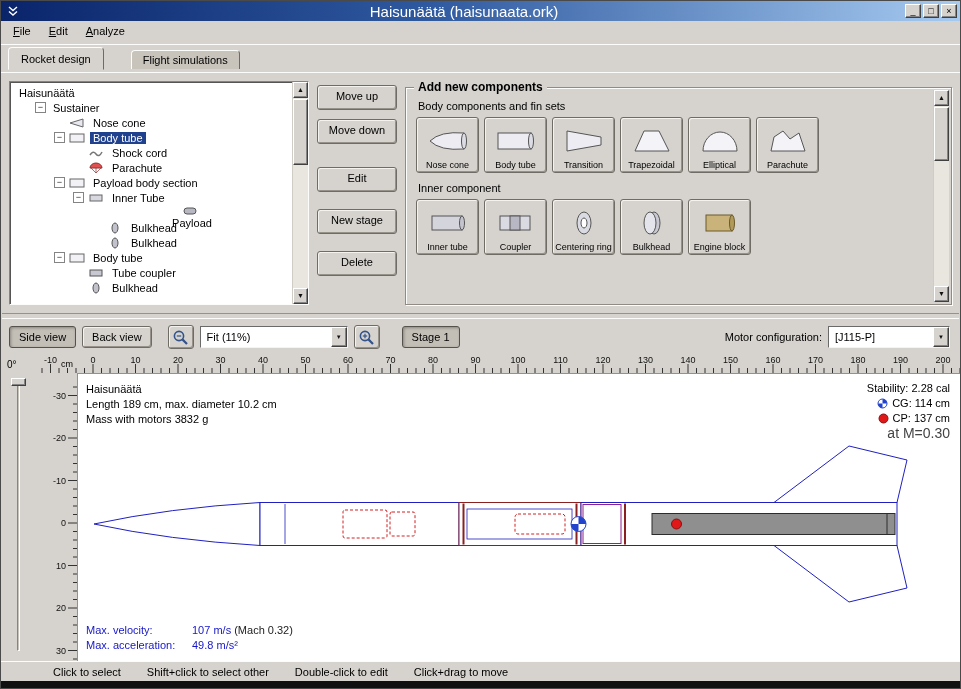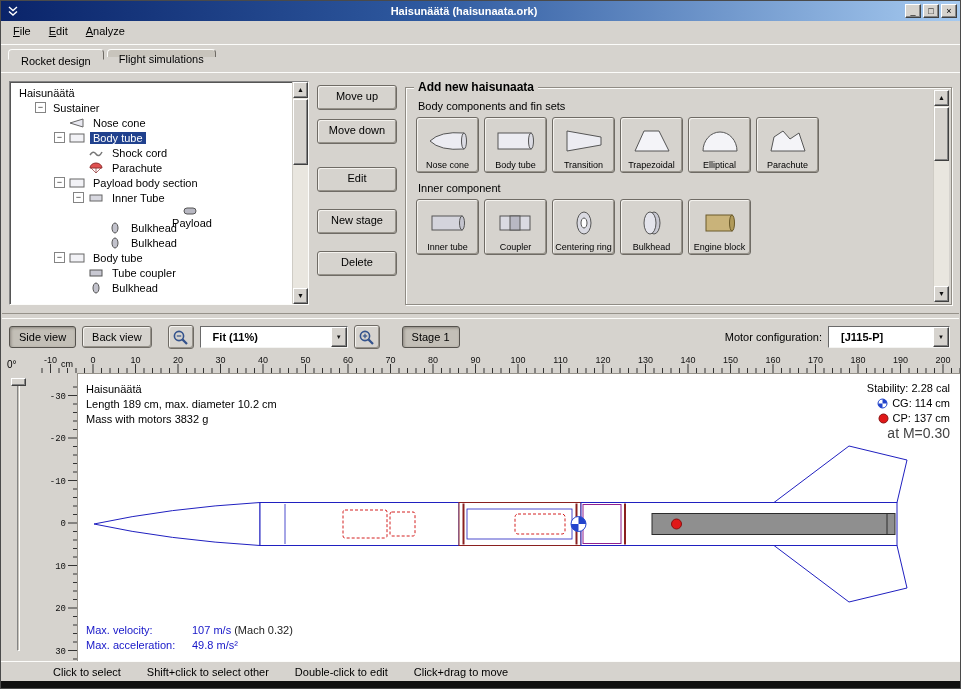--- a/index.html
+++ b/index.html
@@ -4,30 +4,30 @@
 <style>
 * { margin:0; padding:0; box-sizing:border-box; }
 html,body { width:961px; height:689px; overflow:hidden; }
 body { font-family:"Liberation Sans","DejaVu Sans",sans-serif; font-size:11px; color:#000; background:#d6d3ce; }
 
 .window { width:961px; height:689px; display:flex; flex-direction:column; border:1px solid #4a4a4a; background:#d6d3ce; }
 
 
 .titlebar { height:20px; flex:0 0 auto; background:linear-gradient(to right,#0a246a,#2f5aa0 45%,#a6caf0); display:flex; align-items:center; padding:0 3px; color:#fff; }
 .app-icon { width:15px; height:14px; margin:0 4px 0 2px; flex:0 0 auto; }
-.title-text { flex:1; text-align:center; font-weight:bold; font-size:11px; white-space:nowrap; overflow:hidden; }
+.title-text { flex:1; text-align:center; font-weight:normal; font-size:15px; white-space:nowrap; overflow:hidden; }
 .win-btn { width:16px; height:14px; margin-left:2px; flex:0 0 auto; background:#d6d3ce; color:#000; border:1px solid; border-color:#fff #404040 #404040 #fff; box-shadow:inset -1px -1px 0 #848484; font-size:9px; line-height:12px; text-align:center; }
 
 
 .menubar { height:24px; flex:0 0 auto; display:flex; padding-left:3px; border-bottom:1px solid #fcfcfa; }
 .menu-item { display:inline-block; padding:4px 9px; }
 .menu-item::first-letter { text-decoration:underline; }
 
 
-.tab-row { height:28px; flex:0 0 auto; display:flex; padding:4px 0 16px 7px; position:relative; }
+.tab-row { height:28px; flex:0 0 auto; display:flex; align-items:flex-end; padding:4px 0 4px 7px; position:relative;gap:24px; }
 .tab-row::after { content:""; position:absolute; left:0; right:0; bottom:0; height:1px; background:#fcfcfa; }
 .tab { position:relative; background:#c8c4bc; border:1px solid; border-color:#fcfcfa #6e6a64 #6e6a64 #fcfcfa; border-bottom:none; border-radius:4px 4px 0 0; padding:3px 11px 3px; margin-right:3px; }
 .tab.active { background:#d6d3ce; padding:5px 12px 4px; margin-bottom:-1px; z-index:2; border-bottom:1px solid #d6d3ce; }
 
 
 .top-panels { height:240px; flex:0 0 auto; display:flex; gap:8px; padding:8px; }
 .tree-panel { width:300px; flex:0 0 auto; display:flex; background:#fff; border:1px solid; border-color:#848484 #fcfcfa #fcfcfa #848484; box-shadow:inset 1px 1px 0 #555; }
 .tree { flex:1; overflow:hidden; padding-top:3px; }
 .tree-row { height:15px; display:flex; align-items:center; white-space:nowrap; }
 .expander { width:11px; height:11px; flex:0 0 auto; border:1px solid #848484; background:#fff; font-size:9px; line-height:9px; text-align:center; margin-right:4px; color:#222; }
@@ -56,32 +56,32 @@
 .palette-scrollbar { position:absolute; right:2px; top:2px; bottom:2px; }
 
 
 .split { height:6px; flex:0 0 auto; border-top:1px solid #96928a; border-bottom:1px solid #fcfcfa; margin:0 1px; }
 
 
 .view-toolbar { height:36px; flex:0 0 auto; display:flex; align-items:center; gap:6px; padding:0 8px; }
 .tool-btn { padding:4px 9px; }
 .icon-btn { width:26px; height:24px; display:flex; align-items:center; justify-content:center; }
 .combo { height:22px; background:#fff; border:1px solid; border-color:#6a6a6a #f4f4f2 #f4f4f2 #6a6a6a; display:flex; align-items:center; }
-.combo-text { flex:1; padding-left:12px; white-space:nowrap; overflow:hidden;font-weight:bold; }
+.combo-text { flex:1; padding-left:6px; white-space:nowrap; overflow:hidden; }
 .combo-arrow { width:16px; height:20px; flex:0 0 auto; background:#d6d3ce; border:1px solid; border-color:#fff #404040 #404040 #fff; box-shadow:inset -1px -1px 0 #848484; font-size:6px; line-height:18px; text-align:center; color:#111; }
 
 
 .rocket-view { flex:1 1 auto; min-height:0; display:grid; grid-template-columns:34px 42px 1fr; grid-template-rows:18px 1fr; }
 .rv-rotation-label { grid-area:1/1/2/2; font-size:10px; padding:4px 0 0 6px; }
 .rv-hruler { grid-area:1/2/2/4; position:relative; overflow:hidden; }
 .rv-unit { grid-area:1/2/2/3; justify-self:end; z-index:2; font-size:9px; padding:4px 4px 0 0; pointer-events:none; }
 .rv-slider { grid-area:2/1/3/2; position:relative; }
 .slider-track { position:absolute; left:16px; top:8px; bottom:10px; width:3px; background:#c6c2ba; border:1px solid; border-color:#848484 #fcfcfa #fcfcfa #848484; }
 .slider-thumb { position:absolute; left:10px; top:5px; width:15px; height:8px; background:#d6d3ce; border:1px solid; border-color:#fff #404040 #404040 #fff; box-shadow:inset -1px -1px 0 #848484; }
-.rv-vruler { grid-area:2/2/3/3; overflow:hidden;font-family:Liberation Mono, monospace; }
+.rv-vruler { grid-area:2/2/3/3; overflow:hidden; }
 .rv-canvas { grid-area:2/3/3/4; position:relative; background:#fff; border-top:1px solid #96928a; border-left:1px solid #96928a; overflow:hidden; }
 
 .info-block { position:absolute; top:8px; left:8px; line-height:15px; }
 .stab-block { position:absolute; top:7px; right:10px; line-height:15px; text-align:right; }
 .stab-row { display:flex; justify-content:flex-end; align-items:center; gap:4px; }
 .mach-note { font-size:14px; color:#444; }
 .flight-block { position:absolute; bottom:8px; left:8px; color:#1616c8; line-height:15px; }
 .f-label { display:inline-block; width:106px; }
 .f-mach { color:#222; }
 
@@ -225,21 +225,21 @@
 
     <div class="action-col">
       <div class="btn act-btn" style="margin-top:4px">Move up</div>
       <div class="btn act-btn" style="margin-top:9px">Move down</div>
       <div class="btn act-btn" style="margin-top:23px">Edit</div>
       <div class="btn act-btn" style="margin-top:17px">New stage</div>
       <div class="btn act-btn" style="margin-top:17px">Delete</div>
     </div>
 
     <div class="palette-group">
-      <div class="palette-title">Add new haisunaata</div>
+      <div class="palette-title">Add new components</div>
       <div class="palette-section-label">Body components and fin sets</div>
       <div class="palette-row">
           <div class="palette-btn">
             <span class="p-icon">
               <svg width="40" height="28">
                 <path d="M2,14 Q12,4 36,6 L36,22 Q12,24 2,14 Z" fill="#ececf2" stroke="#555"></path>
                 <ellipse cx="36" cy="14" rx="2.5" ry="8" fill="#dcdce4" stroke="#555"></ellipse>
               </svg>
             </span>
             <span class="p-label">Nose cone</span>

